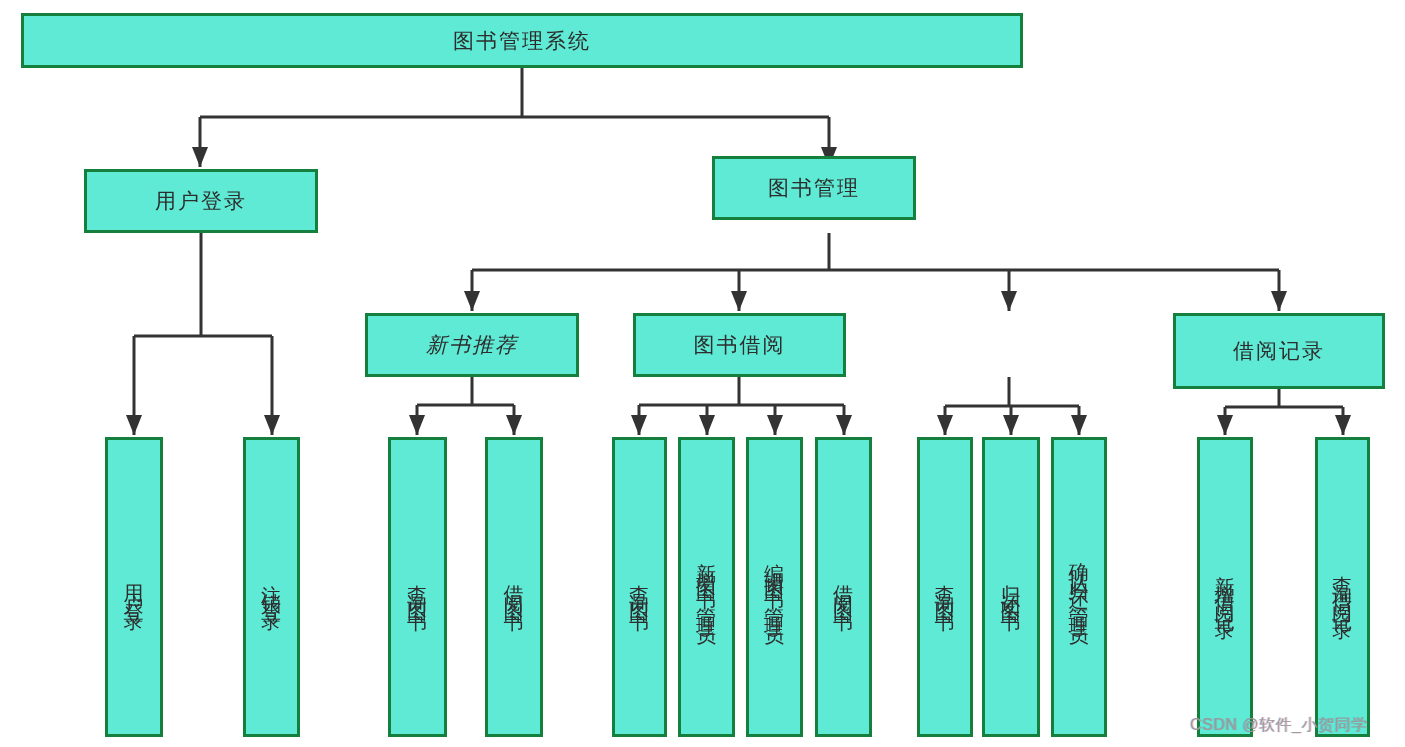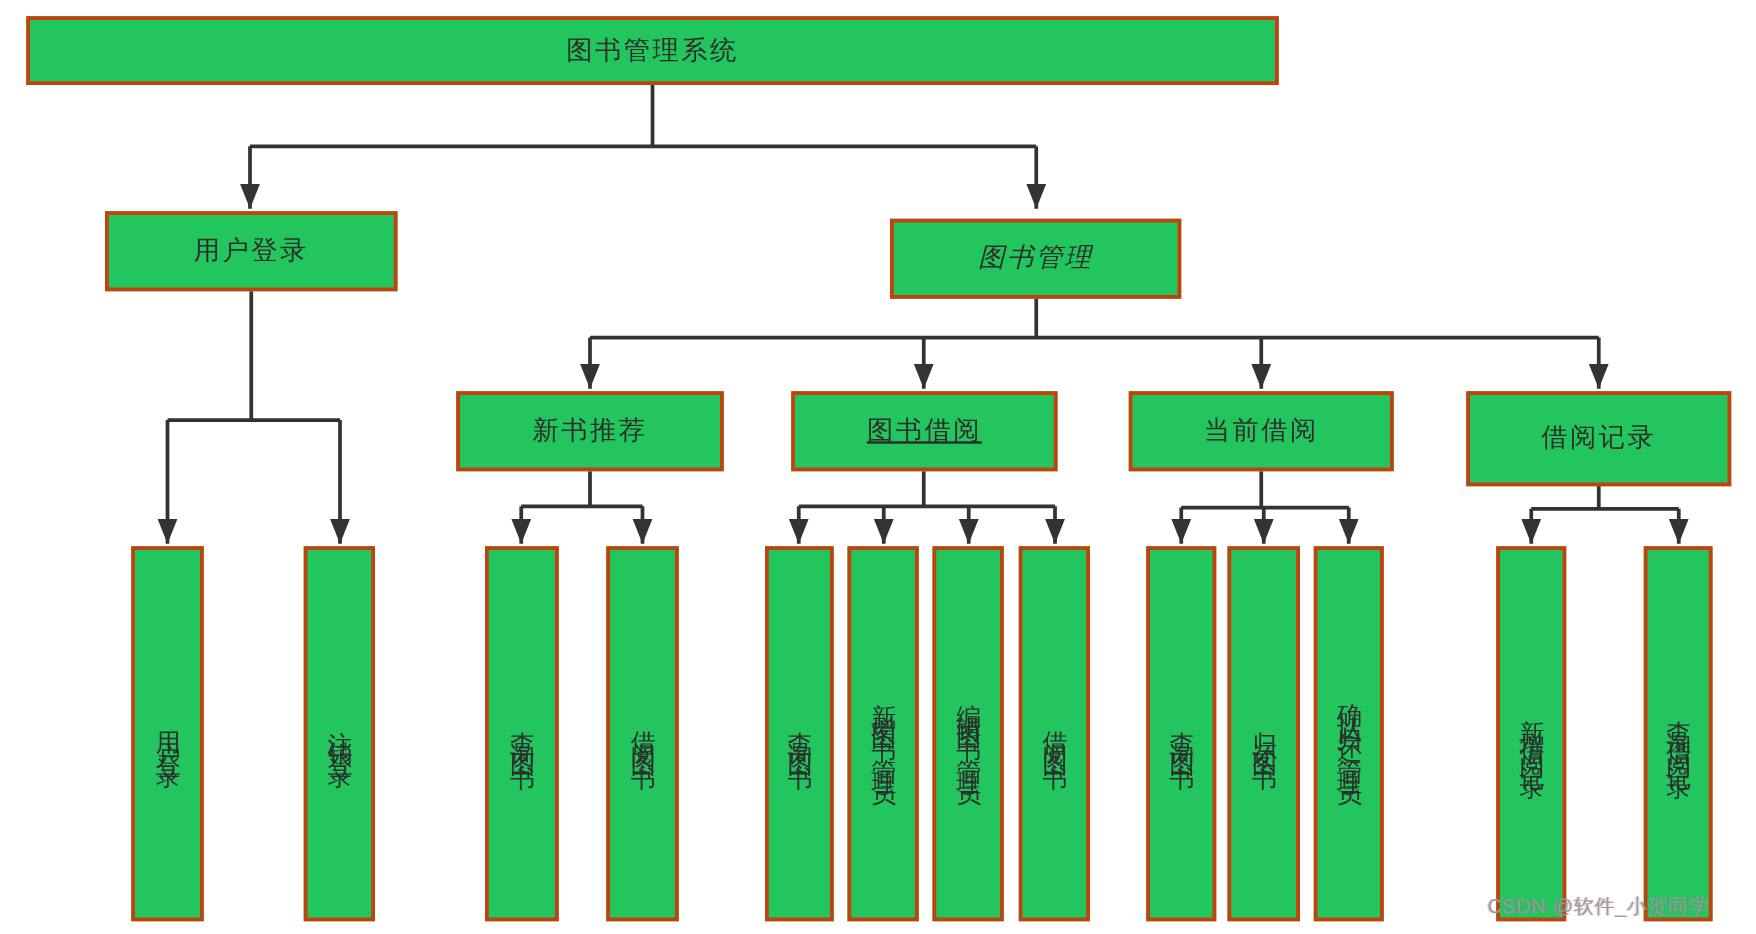--- a/index.html
+++ b/index.html
@@ -16,22 +16,22 @@
 
   svg.connectors {
     position: absolute;
     left: 0; top: 0;
     width: 1405px; height: 747px;
     z-index: 1;
   }
 
   .node {
     position: absolute;
-    background: #22c55e;
-    border: 3px solid #c2410c;
+    background: #5eead4;
+    border: 3px solid #15803d;
     color: #2d2d2d;
     display: flex;
     align-items: center;
     justify-content: center;
     text-align: center;
     z-index: 2;
     line-height: 1.2;
   }
 
   .node.h {
@@ -101,25 +101,24 @@
       <line x1="1011" y1="406" x2="1011" y2="435" marker-end="url(#ah)"></line>
       <line x1="1079" y1="406" x2="1079" y2="435" marker-end="url(#ah)"></line>
       <line x1="1225" y1="407" x2="1225" y2="435" marker-end="url(#ah)"></line>
       <line x1="1343" y1="407" x2="1343" y2="435" marker-end="url(#ah)"></line>
     </g>
   </svg>
 
   <div class="node h" style="left:21px; top:13px; width:1002px; height:55px;">图书管理系统</div>
 
   <div class="node h" style="left:84px; top:169px; width:234px; height:64px;">用户登录</div>
-  <div class="node h" style="left:712px; top:175px; width:233px; height:64px;font-style:italic;">图书管理</div>
+  <div class="node h" style="left:712px; top:156px; width:204px; height:64px;">图书管理</div>
 
-  <div class="node h" style="left:365px; top:313px; width:214px; height:64px;">新书推荐</div>
-  <div class="node h" style="left:633px; top:313px; width:213px; height:64px;text-decoration:underline;">图书借阅</div>
-  <div class="node h" style="left:903px; top:313px; width:212px; height:64px;">当前借阅</div>
+  <div class="node h" style="left:365px; top:313px; width:214px; height:64px;font-style:italic;">新书推荐</div>
+  <div class="node h" style="left:633px; top:313px; width:213px; height:64px;">图书借阅</div>
   <div class="node h" style="left:1173px; top:313px; width:212px; height:76px;">借阅记录</div>
 
   <div class="node v" style="left:105px; top:437px; width:58px; height:300px;">用户登录</div>
   <div class="node v" style="left:243px; top:437px; width:57px; height:300px;">注销登录</div>
 
   <div class="node v" style="left:388px; top:437px; width:59px; height:300px;">查询图书</div>
   <div class="node v" style="left:485px; top:437px; width:58px; height:300px;">借阅图书</div>
 
   <div class="node v" style="left:612px; top:437px; width:55px; height:300px;">查询图书</div>
   <div class="node v" style="left:678px; top:437px; width:57px; height:300px;">新增图书（管理员）</div>

